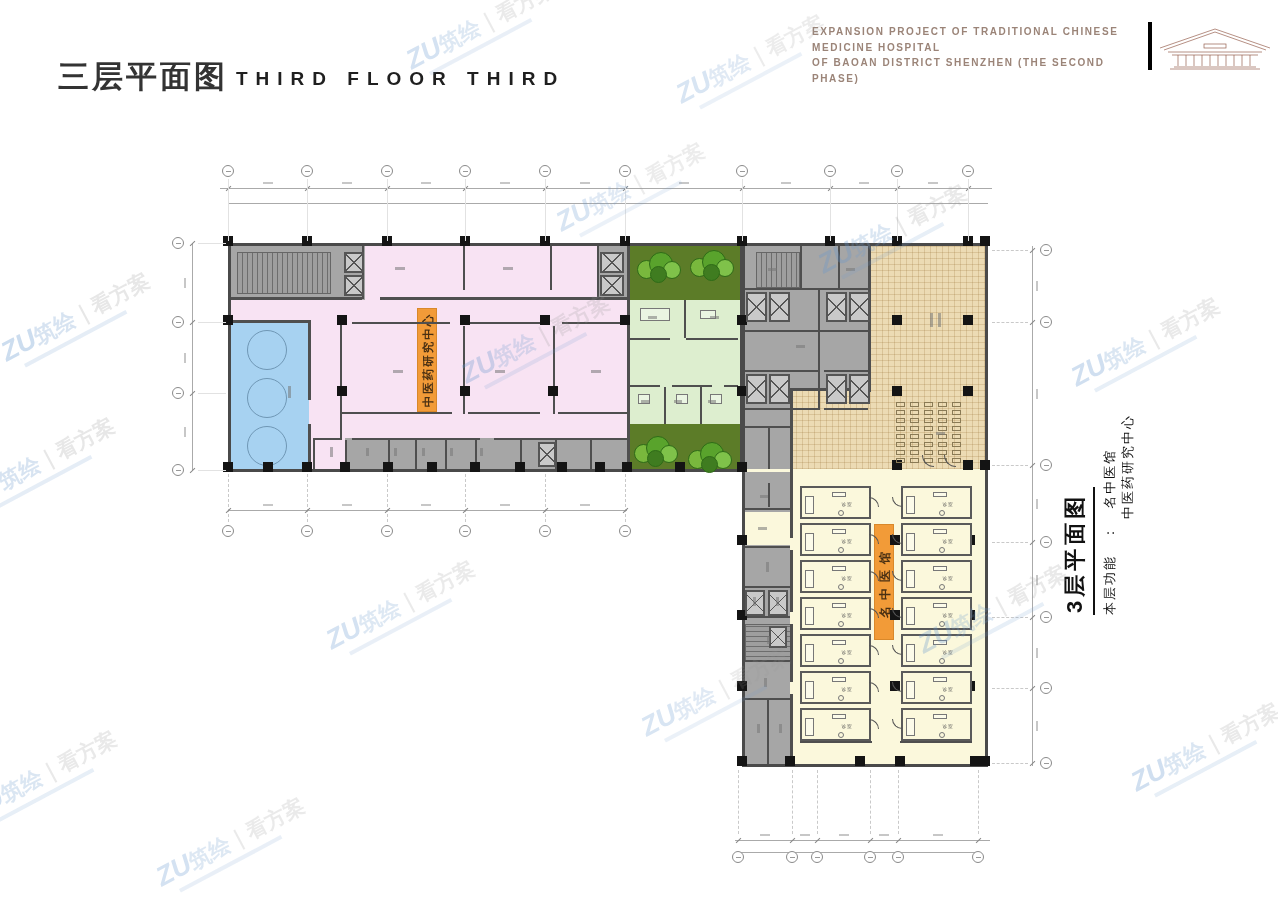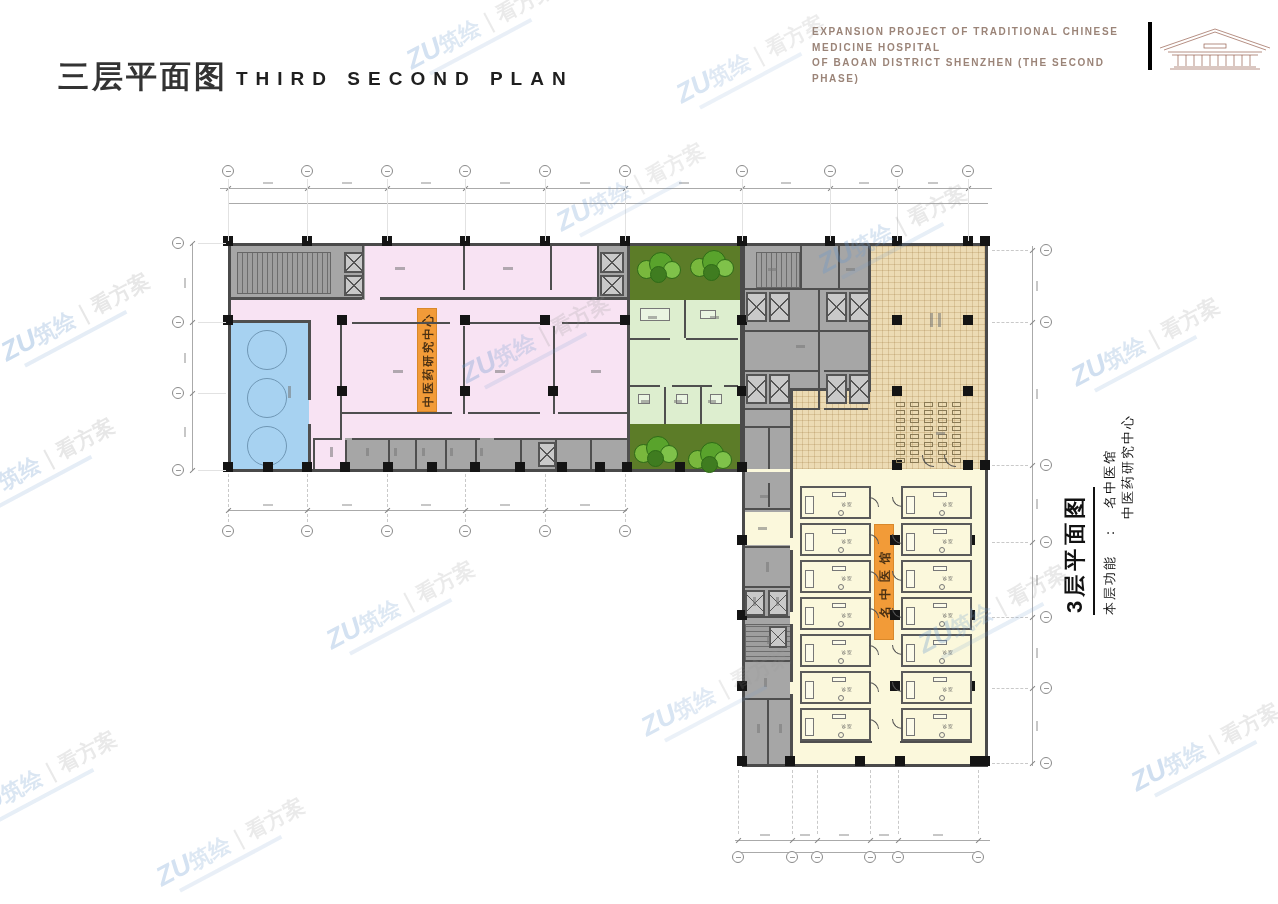--- a/index.html
+++ b/index.html
@@ -55,21 +55,21 @@
   .wm-cn{font-size:22px;font-weight:700;color:rgba(110,155,205,.42);}
   .wm-rest{font-size:21px;font-weight:700;color:rgba(150,150,150,.35);}
   .wm-sub{height:4px;width:70%;margin:2px 0 0 14px;background:rgba(110,155,205,.28);}
 </style>
 </head>
 <body>
 
 <div id="canvas">
 
   <div class="abs title-cn" style="left:58px;top:56px;">三层平面图</div>
-  <div class="abs title-en" style="left:236px;top:68px;">THIRD SECOND PLAN</div>
+  <div class="abs title-en" style="left:236px;top:68px;">THIRD FLOOR THIRD</div>
   <div class="abs proj" style="left:812px;top:20px;">
     <div class="proj-en">
       <div>EXPANSION PROJECT OF TRADITIONAL CHINESE MEDICINE HOSPITAL</div>
       <div>OF BAOAN DISTRICT SHENZHEN (THE SECOND PHASE)</div>
     </div>
   </div>
   <div class="abs hbar" style="left:1148px;top:22px;"></div>
   <svg class="abs" style="left:1158px;top:24px;" width="114" height="48" viewBox="0 0 114 48">
     <g stroke="#96604f" stroke-width="0.7" fill="none">
       <path d="M2 24 L57 5 L112 24"></path>

